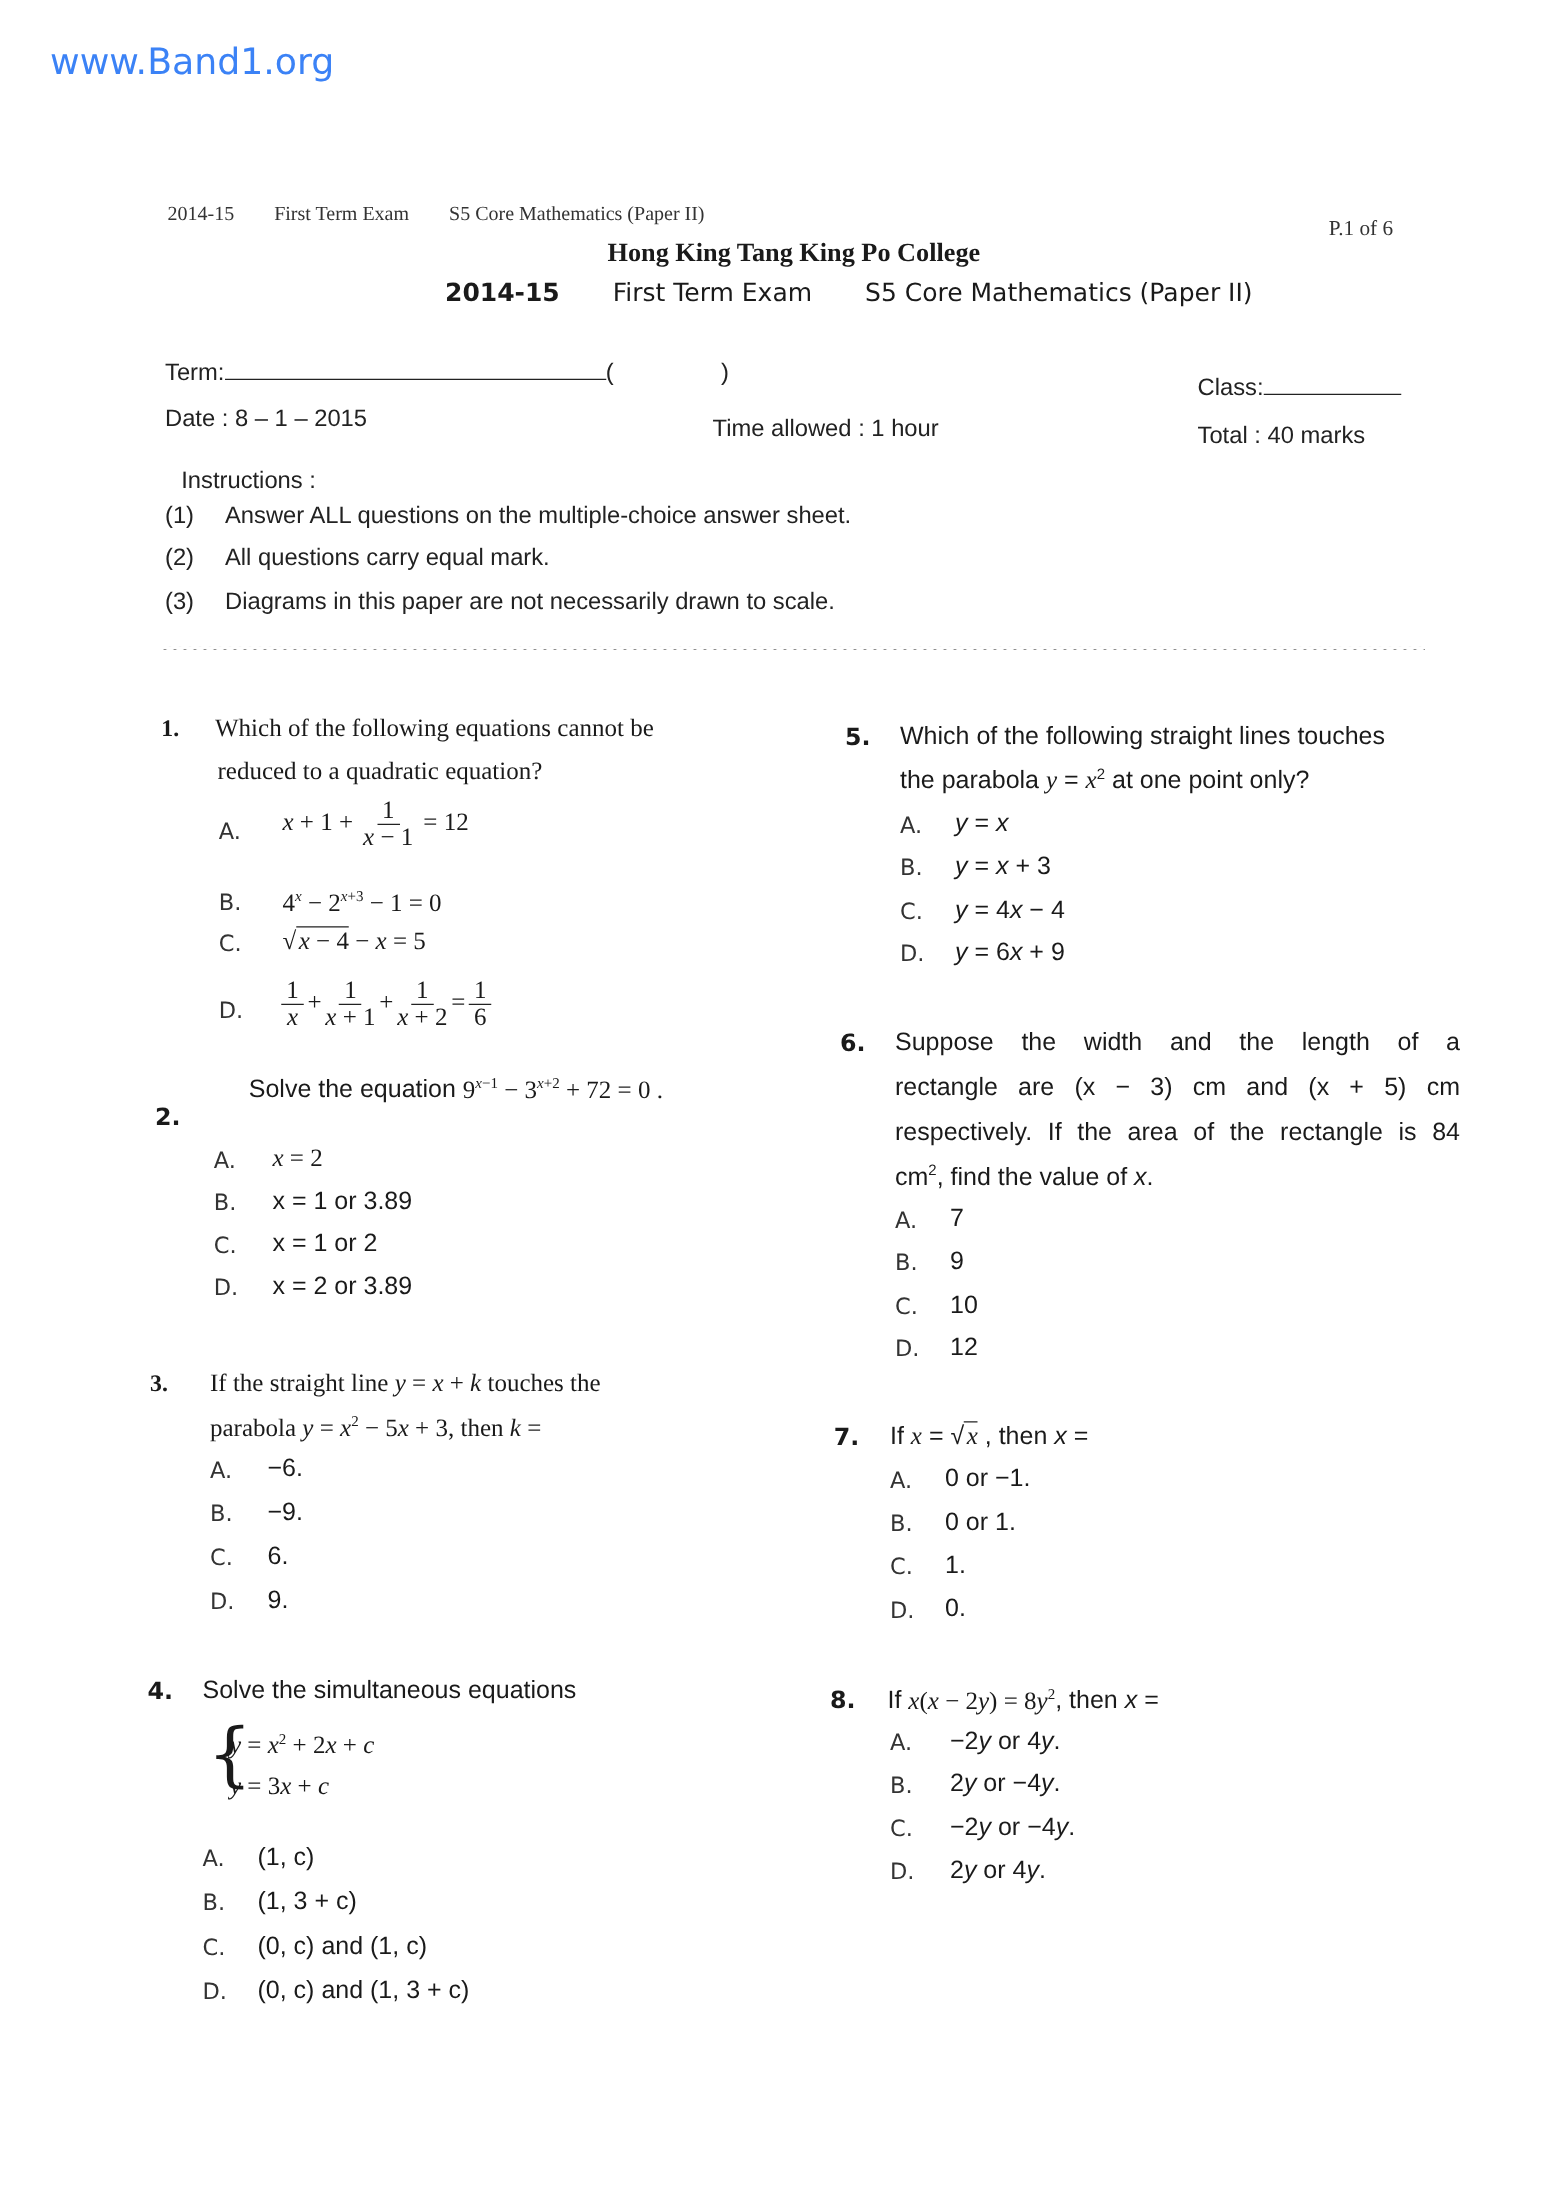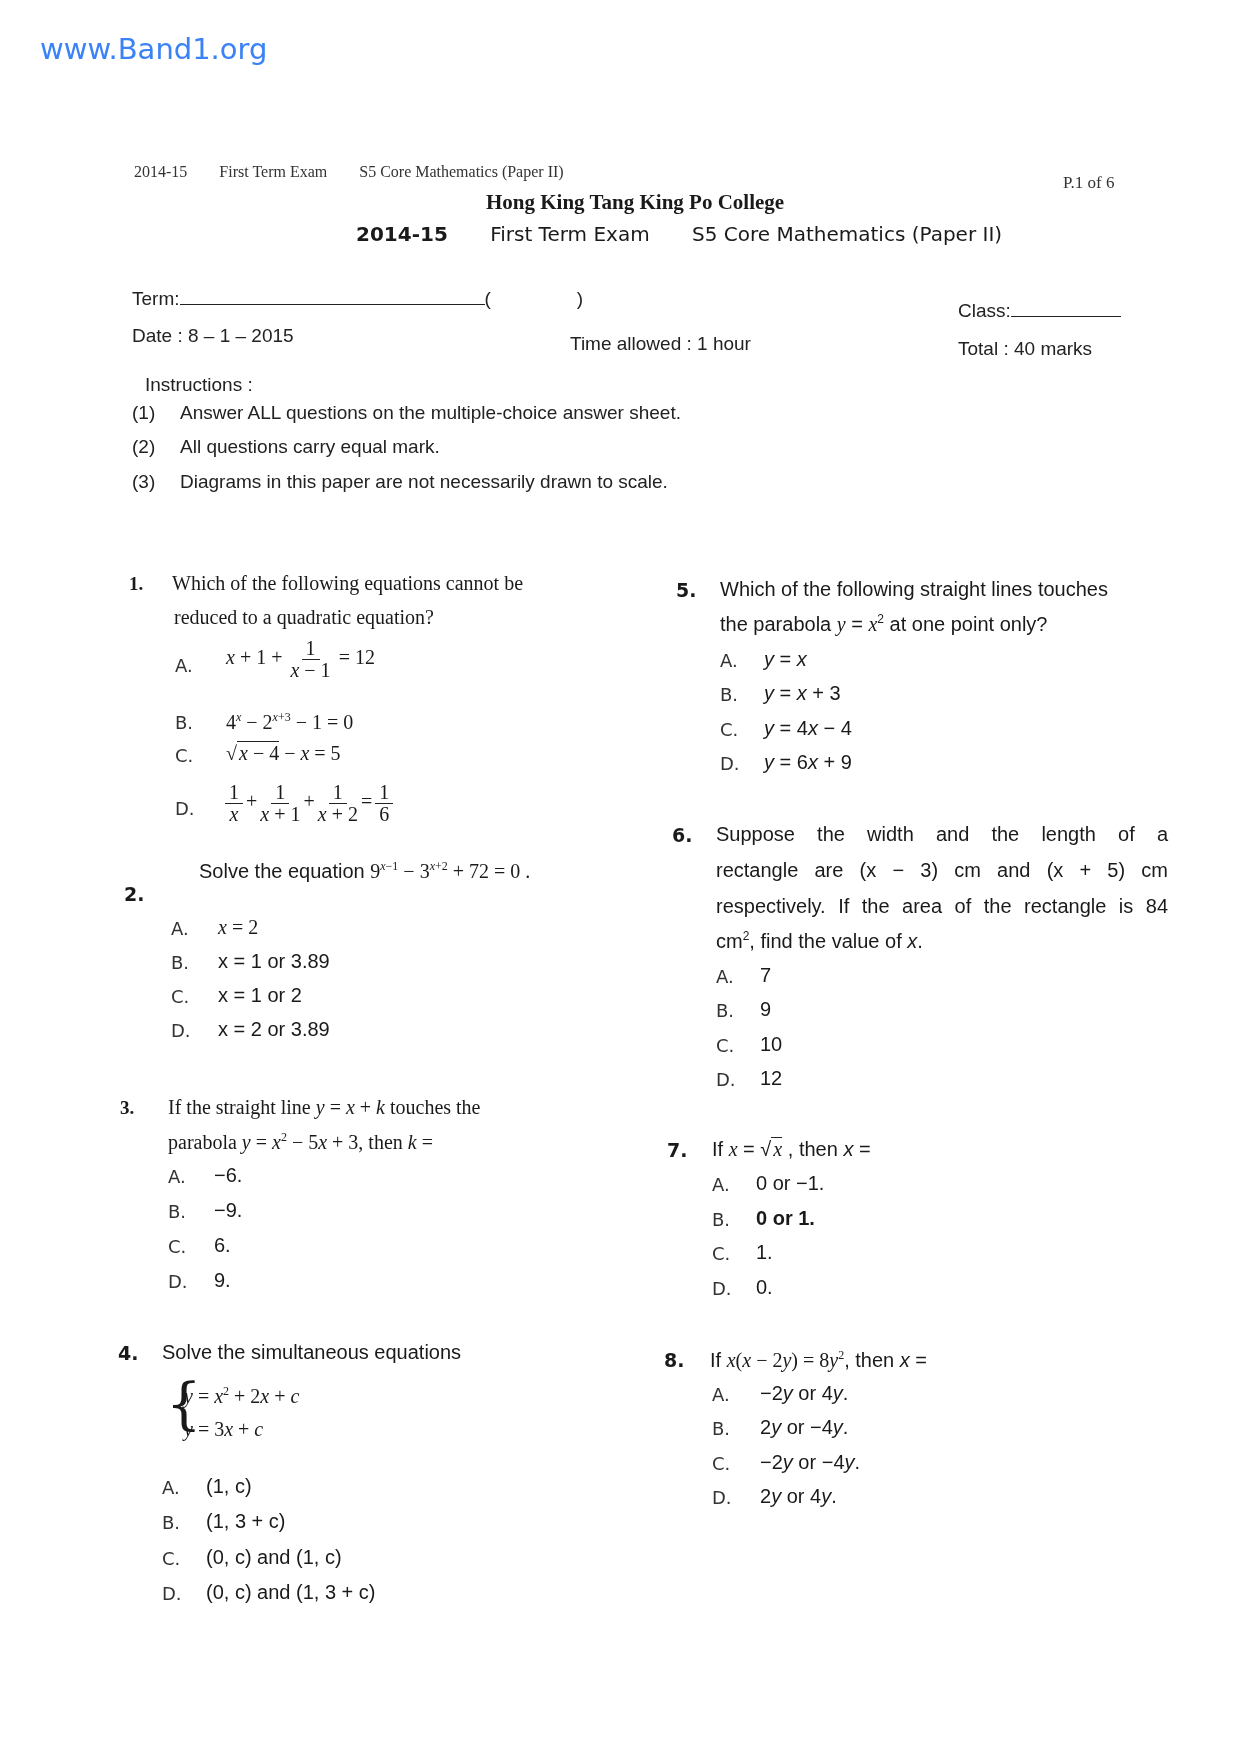--- a/index.html
+++ b/index.html
@@ -209,21 +209,21 @@
 </div>
 
 <div>
   <div class="abs sans qnum" style="left:667px; top:1139px;">7.</div>
   <div class="abs lsans q" style="left:712px; top:1138px;">
     If <span class="mi">x</span> = √<span class="sqrt mi">x</span> , then <i>x</i> =
   </div>
   <div class="abs opt-label" style="left:712px; top:1174px;">A.</div>
   <div class="abs lsans q" style="left:756px; top:1172px;">0 or −1.</div>
   <div class="abs opt-label" style="left:712px; top:1209px;">B.</div>
-  <div class="abs lsans q" style="left:756px; top:1207px;font-weight:bold;">0 or 1.</div>
+  <div class="abs lsans q" style="left:756px; top:1207px;">0 or 1.</div>
   <div class="abs opt-label" style="left:712px; top:1243px;">C.</div>
   <div class="abs lsans q" style="left:756px; top:1241px;">1.</div>
   <div class="abs opt-label" style="left:712px; top:1278px;">D.</div>
   <div class="abs lsans q" style="left:756px; top:1276px;">0.</div>
 </div>
 
 <div>
   <div class="abs sans qnum" style="left:664px; top:1349px;">8.</div>
   <div class="abs lsans q" style="left:710px; top:1348px;">
     If <span class="serif"><span class="mi">x</span>(<span class="mi">x</span> − 2<span class="mi">y</span>) = 8<span class="mi">y</span><span class="sup">2</span></span>, then <i>x</i> =

